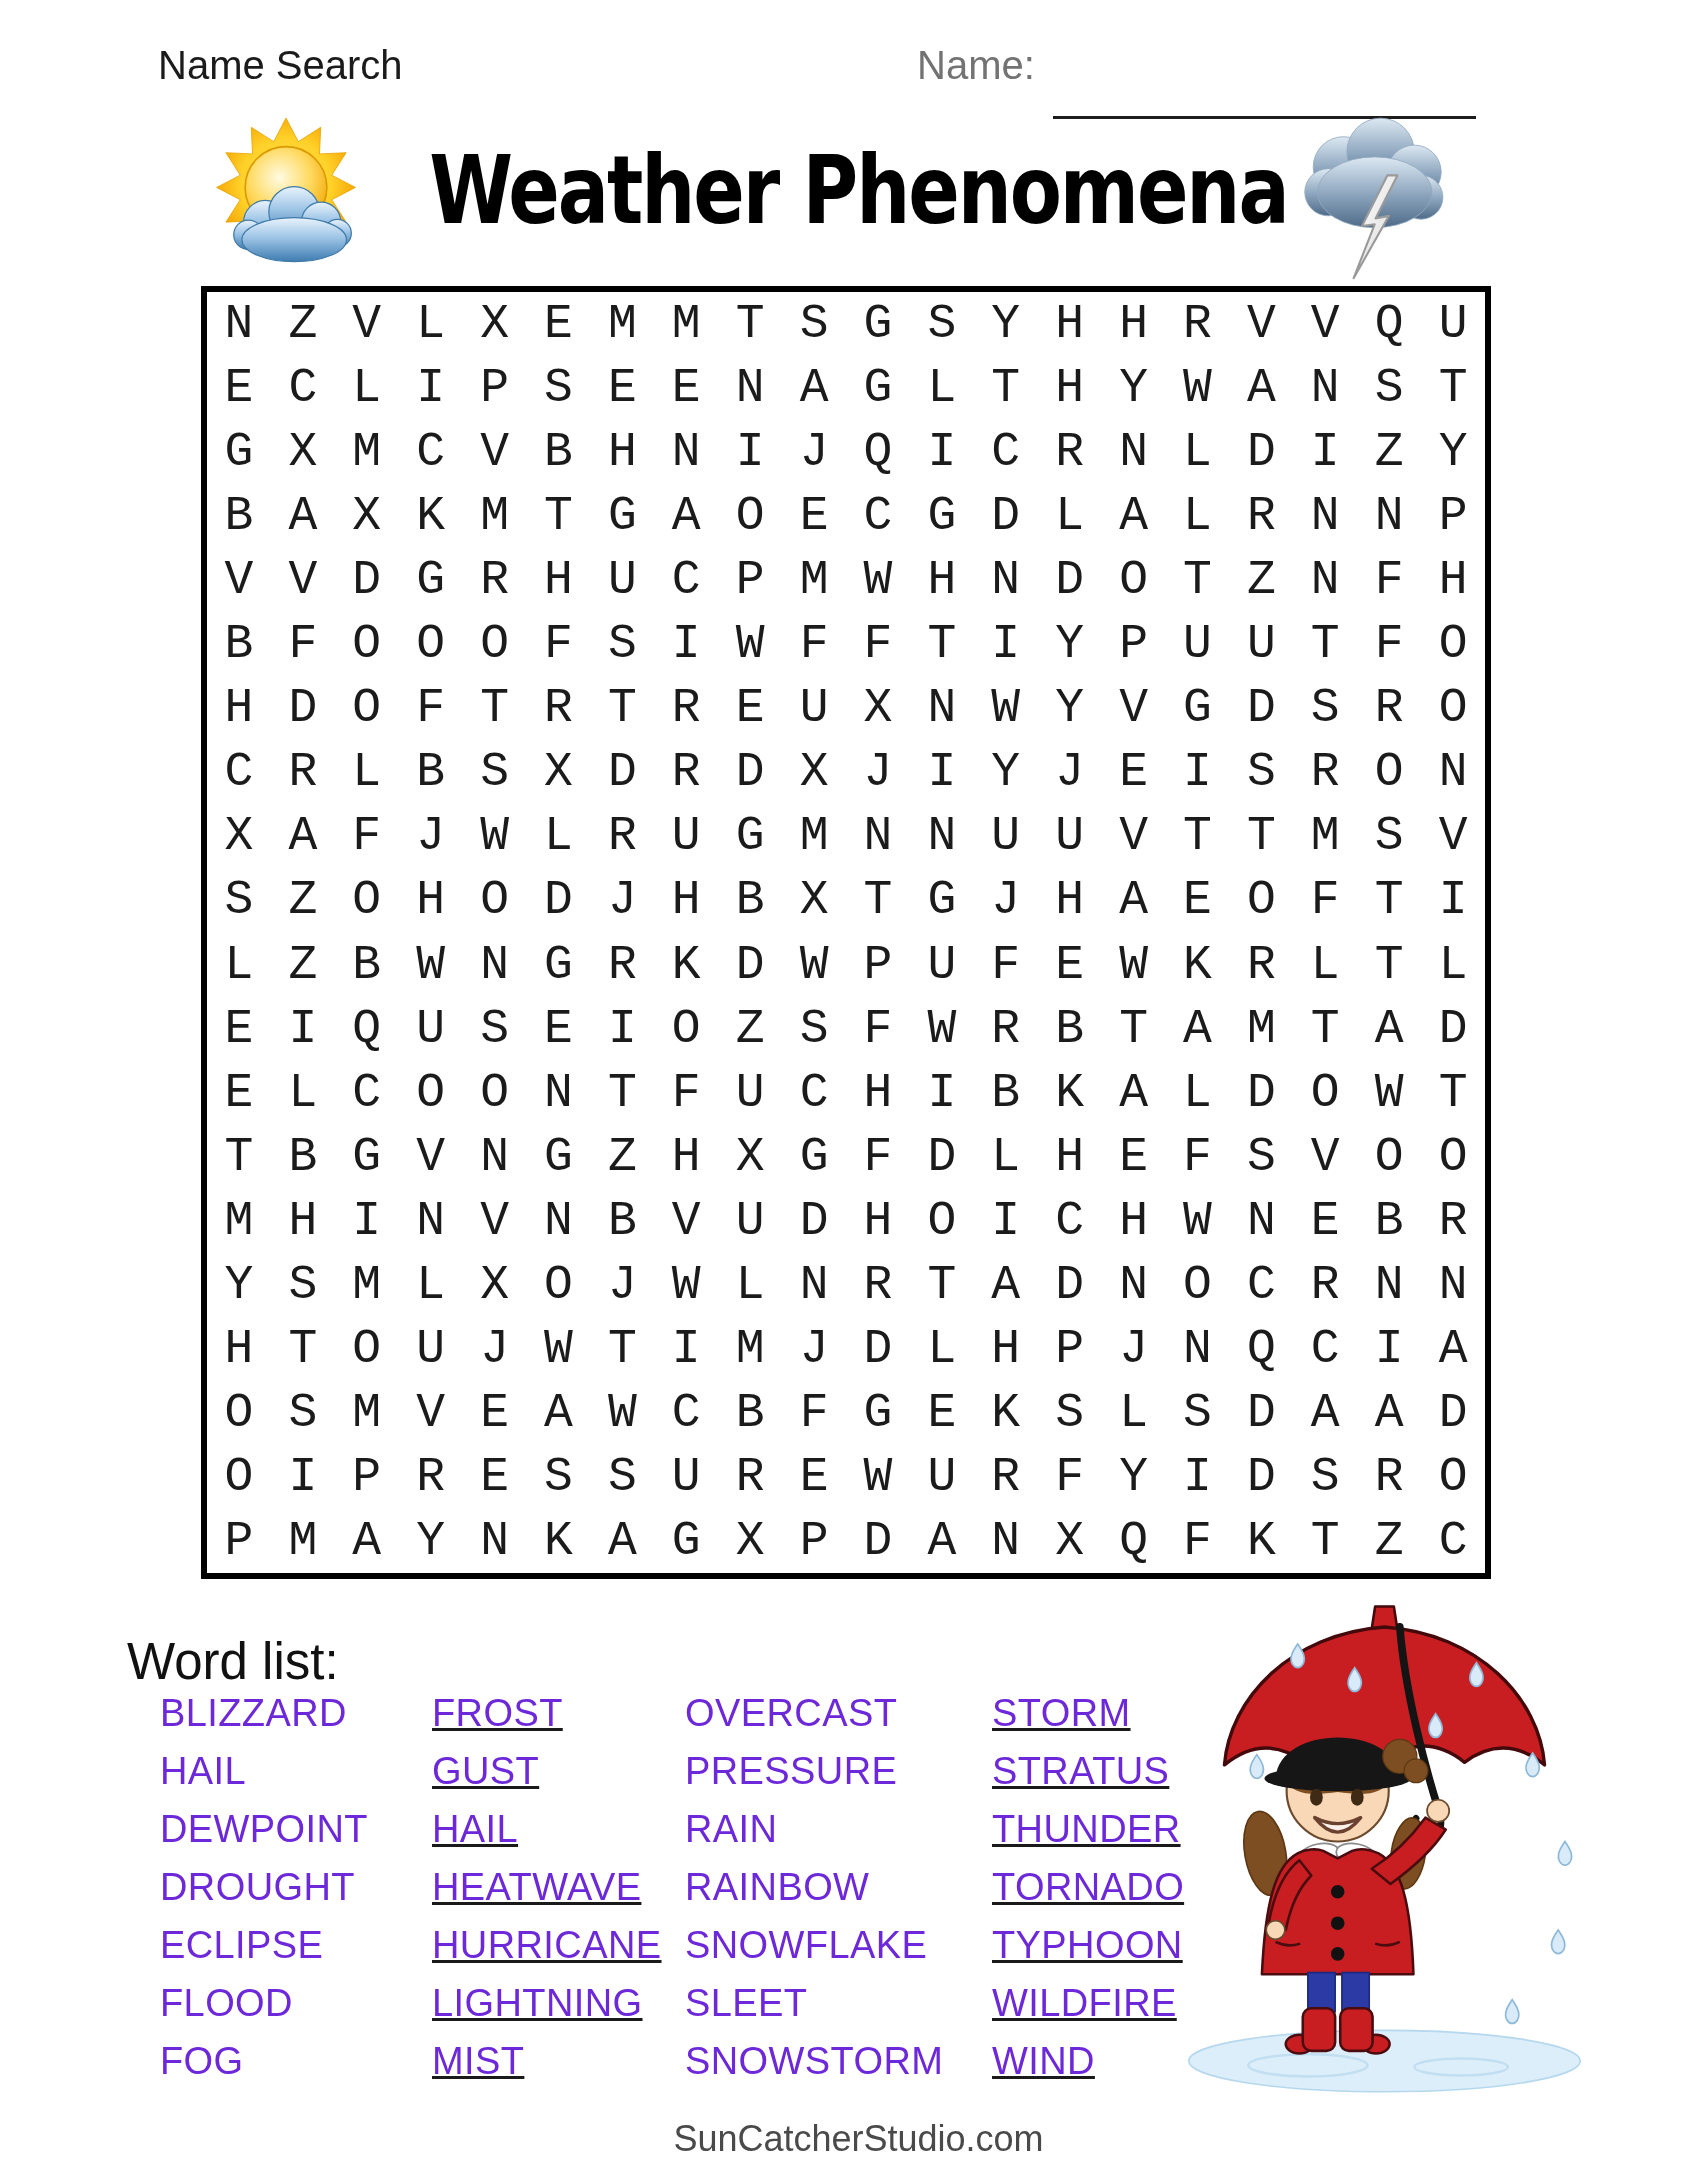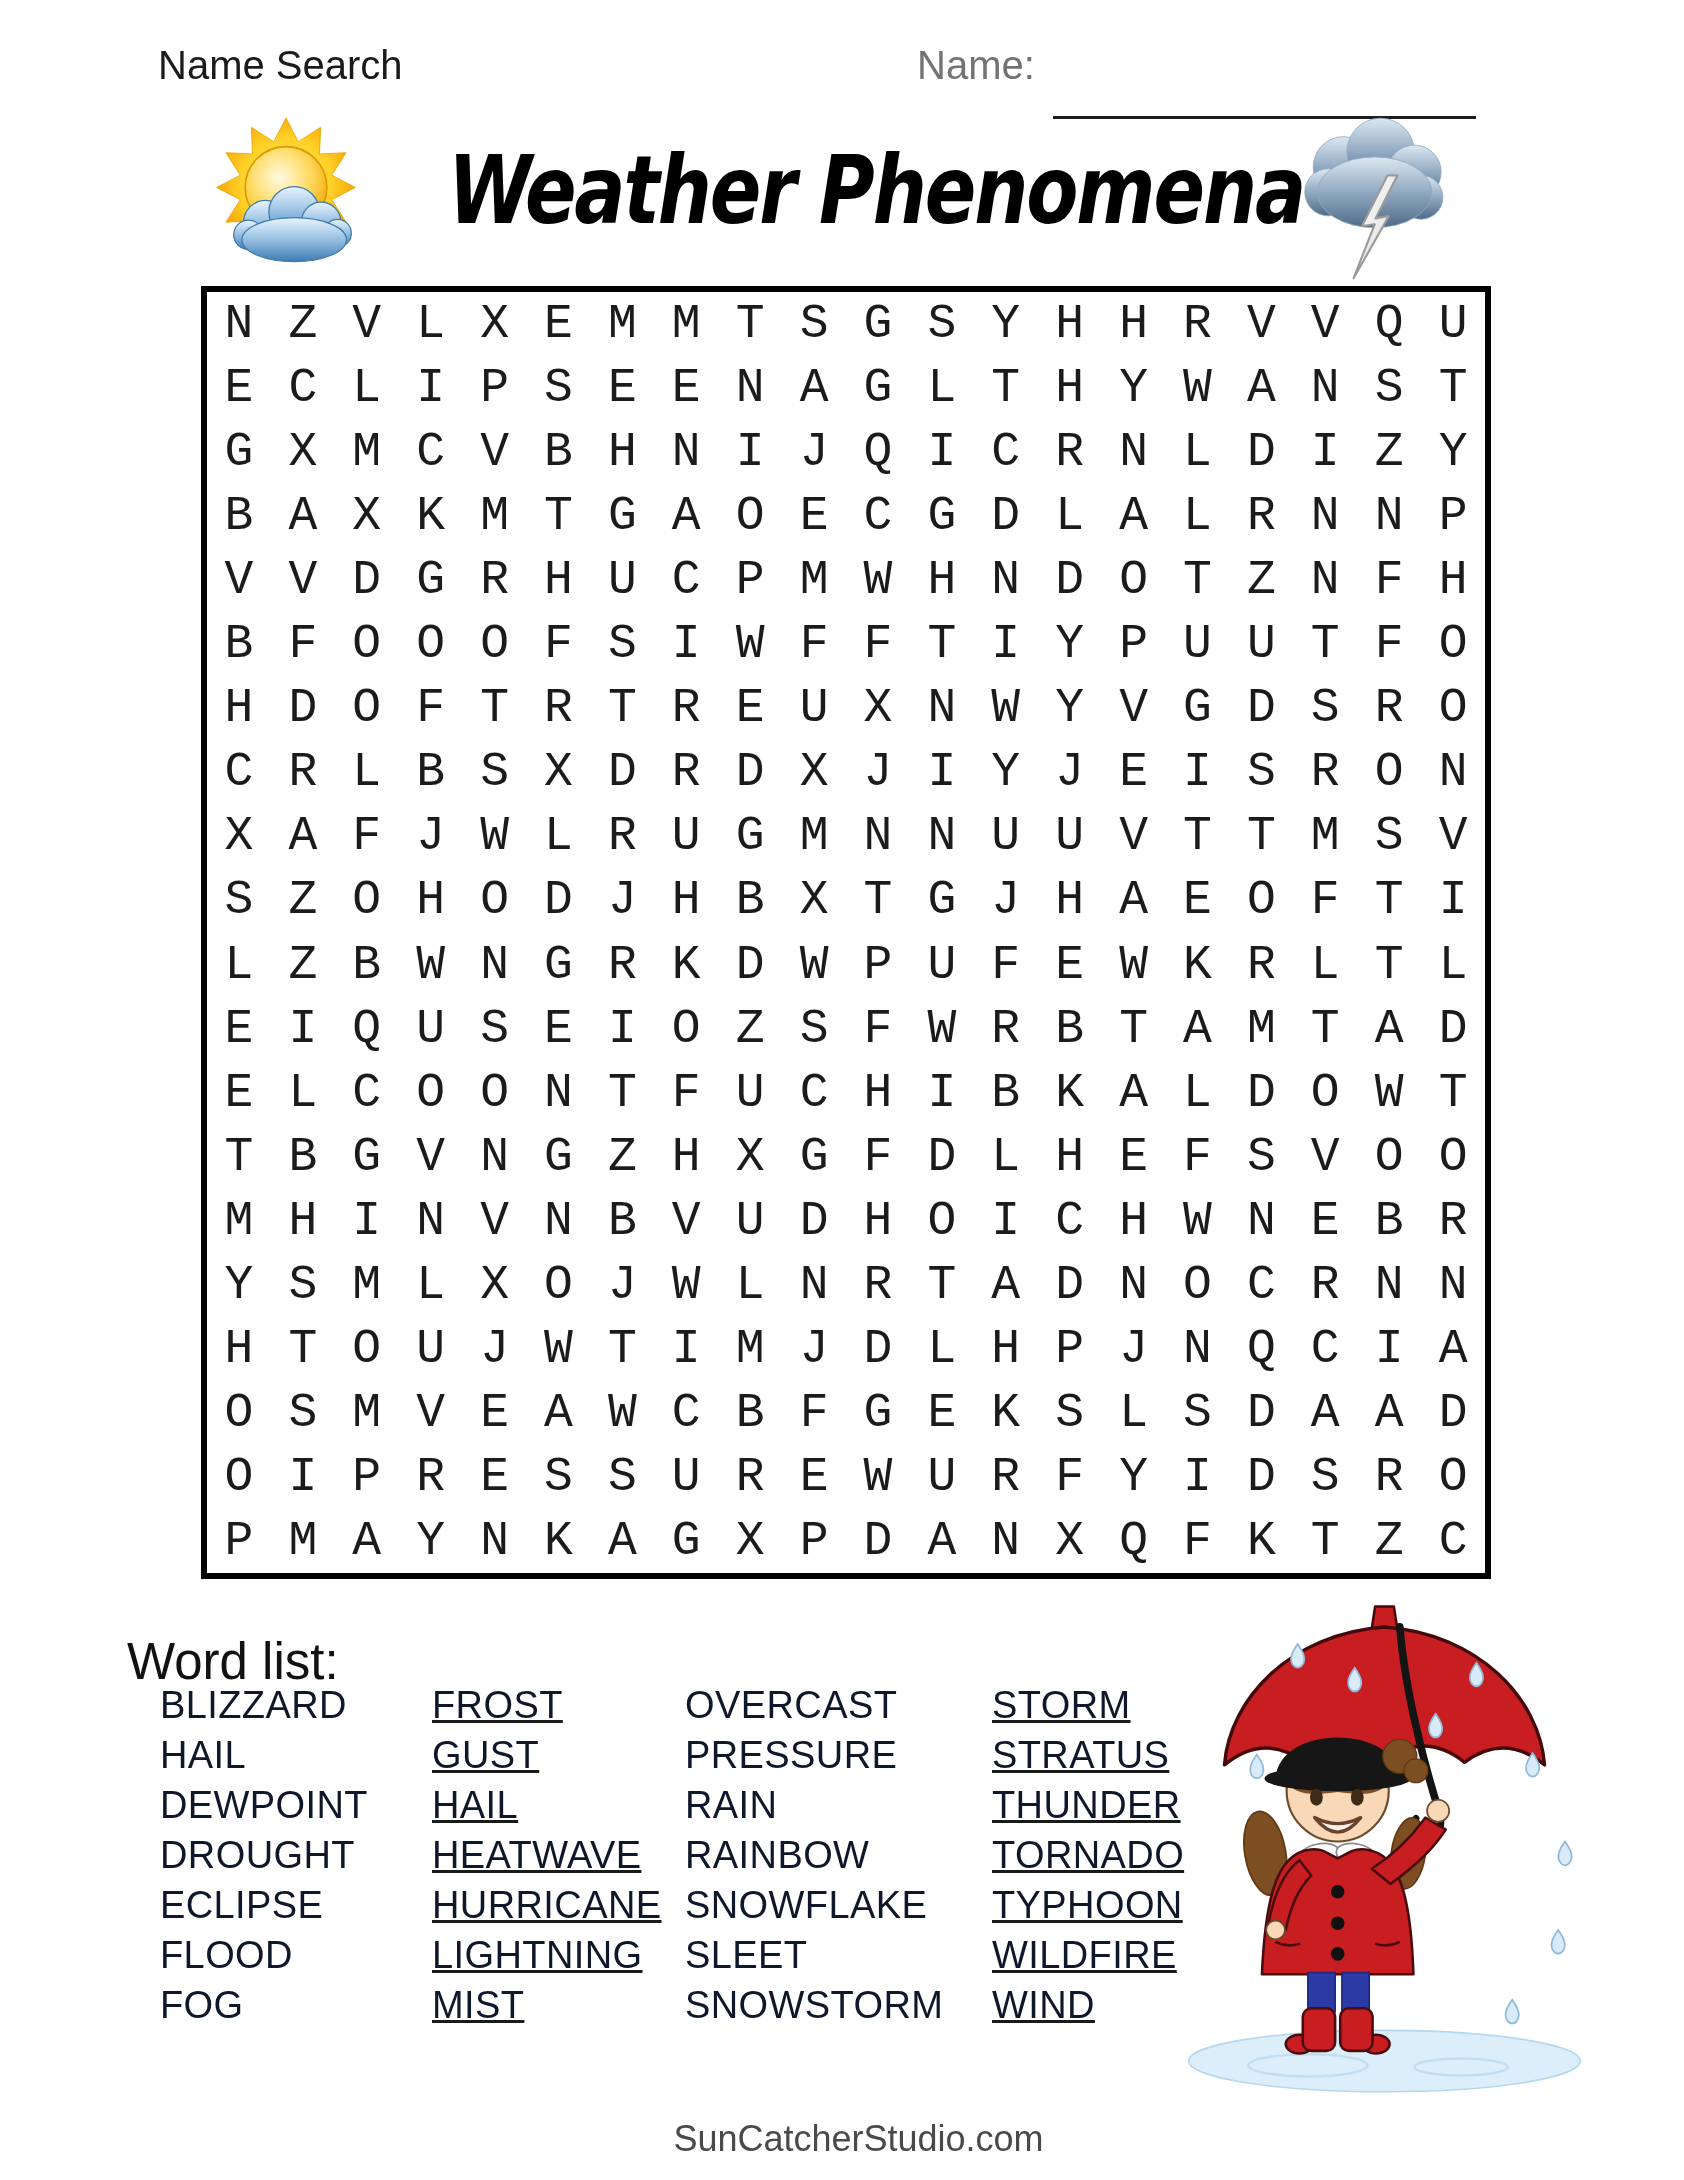--- a/index.html
+++ b/index.html
@@ -3,37 +3,37 @@
 <meta charset="utf-8">
 <style>
   html,body{margin:0;padding:0;background:#ffffff;}
   body{position:relative;width:1685px;height:2181px;font-family:"Liberation Sans",sans-serif;color:#1a1a1a;overflow:hidden;}
   .abs{position:absolute;}
   
   .hdr-left{left:158px;top:43px;font-size:40px;color:#1b1b1b;}
   .name-label{left:917px;top:43px;font-size:40px;color:#737373;}
   .name-line{left:1053px;top:116px;width:423px;height:0;border-top:3.4px solid #1d1d1d;}
   
-  .title-wrap{left:341px;top:135px;width:1005px;text-align:center;font-style:italic;}
+  .title-wrap{left:322px;top:135px;width:1005px;text-align:center;}
   .title{display:inline-block;font-family:"DejaVu Sans",sans-serif;font-weight:bold;font-size:95px;letter-spacing:-2.6px;color:#000;transform:scaleX(.8);transform-origin:center;white-space:nowrap;}
   .sun-icon{left:204px;top:118px;width:164px;height:147px;}
   .storm-icon{left:1293px;top:114px;width:160px;height:170px;}
   
   .grid-box{left:201px;top:286px;width:1290px;height:1293px;border:6px solid #000;box-sizing:border-box;
     display:grid;grid-template-columns:repeat(20,1fr);grid-template-rows:repeat(20,1fr);}
   .cell{display:flex;align-items:center;justify-content:center;font-family:"Liberation Mono","DejaVu Sans Mono",monospace;font-size:48px;color:#1b1b1b;line-height:1;}
   
   .wl-label{left:127px;top:1632px;font-size:51px;color:#111;}
   .word-cols{left:160px;top:1680px;display:flex;}
   .word-col{display:block;}
   .word-col:nth-child(1){width:272px;}
   .word-col:nth-child(2){width:253px;text-decoration:underline;}
   .word-col:nth-child(3){width:307px;}
   .word-col:nth-child(4){width:290px;text-decoration:underline;}
-  .word{font-size:38px;line-height:50px;color:#0f172a;letter-spacing:0.4px;white-space:nowrap;}
+  .word{font-size:38px;line-height:50px;color:#6d28d9;letter-spacing:0.4px;white-space:nowrap;margin-top:8px;}
   
   .girl{left:1180px;top:1598px;width:409px;height:498px;}
   
   .footer{left:16px;top:2118px;width:1685px;text-align:center;font-size:36px;color:#4a4a4a;}
 </style>
 </head>
 <body>
 
 <div class="abs hdr-left">Name Search</div>
 <div class="abs name-label">Name:</div>

